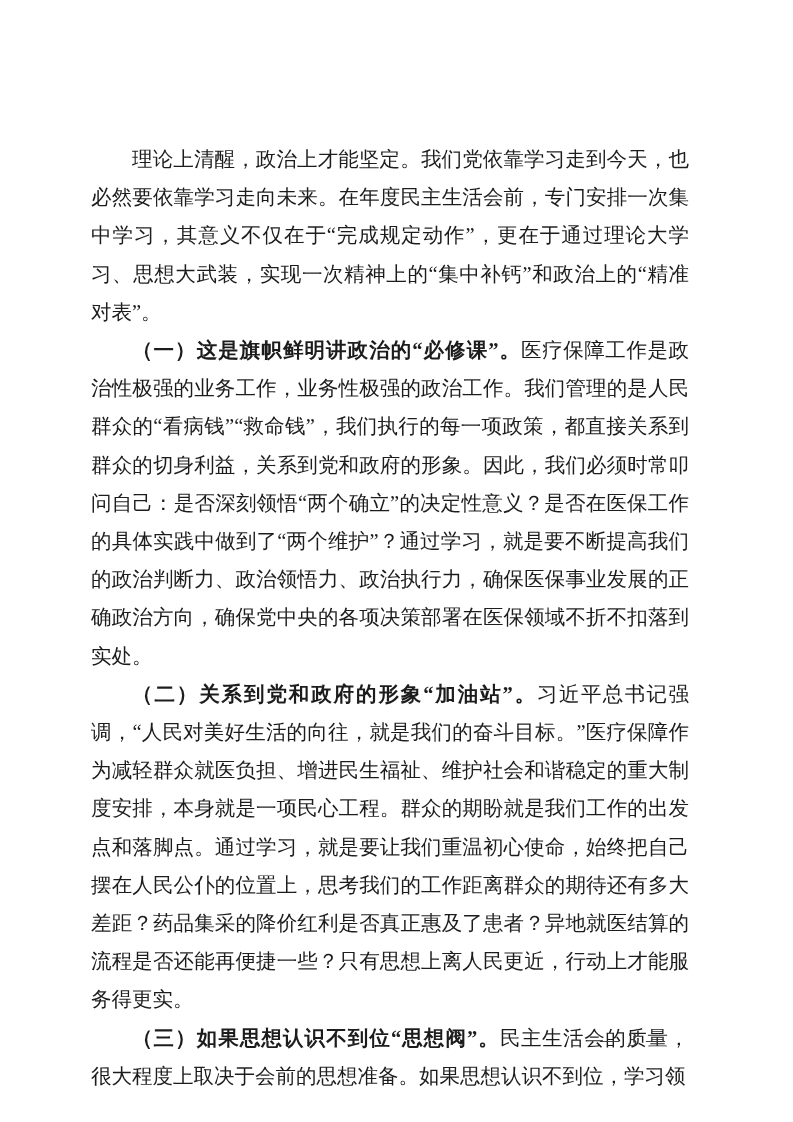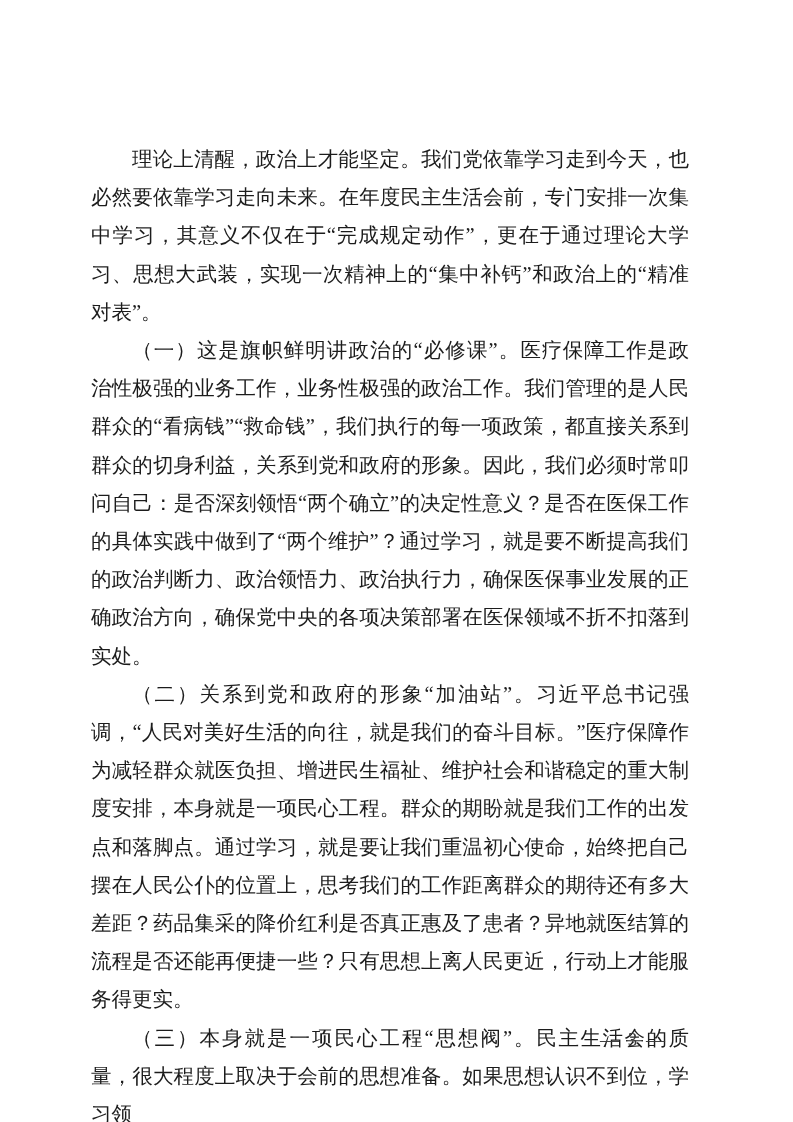--- a/index.html
+++ b/index.html
@@ -27,21 +27,21 @@
     text-justify: inter-character;
   }
   .content p {
     margin: 0;
     padding: 0;
     text-indent: 2em;
     word-break: break-all;
     overflow-wrap: anywhere;
   }
   .content p .lead {
-    font-weight: 400;
+    font-weight: 700;
     letter-spacing: 0.5px;
   }
   .page-number {
     position: absolute;
     top: 1028px;
     right: 126px;
     font-size: 19px;
     line-height: 24px;
     color: #3a3a3a;
     letter-spacing: 2px;
@@ -49,16 +49,16 @@
   }
 </style>
 </head>
 <body>
 
 <div class="page">
   <div class="content">
     <p><span>理论上清醒，政治上才能坚定。我们党依靠学习走到今天，也必然要依靠学习走向未来。在年度民主生活会前，专门安排一次集中学习，其意义不仅在于“完成规定动作”，更在于通过理论大学习、思想大武装，实现一次精神上的“集中补钙”和政治上的“精准对表”。</span></p>
     <p><span class="lead">（一）这是旗帜鲜明讲政治的“必修课”。</span><span>医疗保障工作是政治性极强的业务工作，业务性极强的政治工作。我们管理的是人民群众的“看病钱”“救命钱”，我们执行的每一项政策，都直接关系到群众的切身利益，关系到党和政府的形象。因此，我们必须时常叩问自己：是否深刻领悟“两个确立”的决定性意义？是否在医保工作的具体实践中做到了“两个维护”？通过学习，就是要不断提高我们的政治判断力、政治领悟力、政治执行力，确保医保事业发展的正确政治方向，确保党中央的各项决策部署在医保领域不折不扣落到实处。</span></p>
     <p><span class="lead">（二）关系到党和政府的形象“加油站”。</span><span>习近平总书记强调，“人民对美好生活的向往，就是我们的奋斗目标。”医疗保障作为减轻群众就医负担、增进民生福祉、维护社会和谐稳定的重大制度安排，本身就是一项民心工程。群众的期盼就是我们工作的出发点和落脚点。通过学习，就是要让我们重温初心使命，始终把自己摆在人民公仆的位置上，思考我们的工作距离群众的期待还有多大差距？药品集采的降价红利是否真正惠及了患者？异地就医结算的流程是否还能再便捷一些？只有思想上离人民更近，行动上才能服务得更实。</span></p>
-    <p><span class="lead">（三）本身就是一项民心工程“思想阀”。</span><span>民主生活会的质量，很大程度上取决于会前的思想准备。如果思想认识不到位，学习领</span></p>
+    <p><span class="lead">（三）如果思想认识不到位“思想阀”。</span><span>民主生活会的质量，很大程度上取决于会前的思想准备。如果思想认识不到位，学习领</span></p>
   </div>
   <div class="page-number">— 3 —</div>
 </div>
 
 </body></html>

